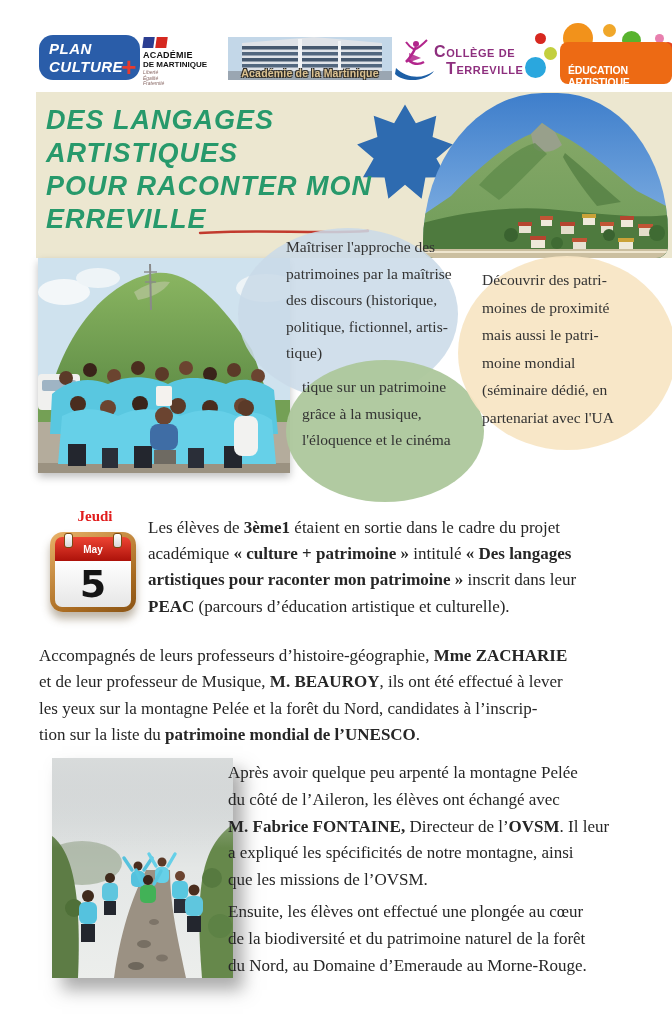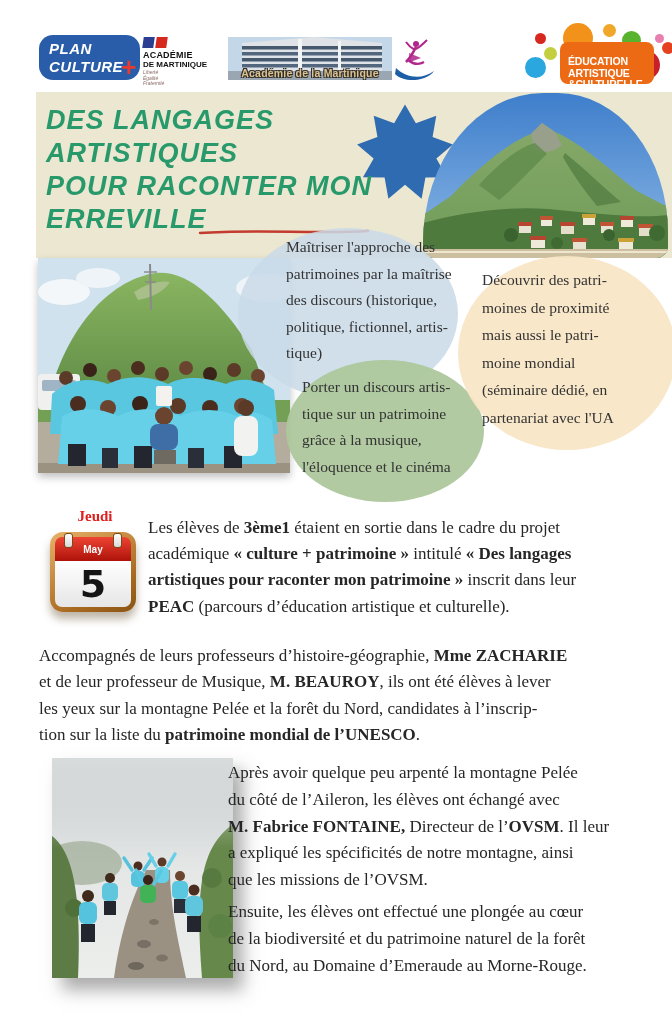--- a/index.html
+++ b/index.html
@@ -22,23 +22,23 @@
   .logo-building{left:228px;top:37px;width:164px;height:43px;overflow:hidden;}
   .building-caption{position:absolute;left:0;right:0;bottom:1px;text-align:center;
       font-family:"Liberation Sans",sans-serif;font-size:10.5px;font-weight:700;color:#dcc291;
       text-shadow:1px 1px 0 #33302a,-1px 1px 0 #33302a,1px -1px 0 #33302a,-1px -1px 0 #33302a;letter-spacing:.2px;}
   .logo-college{left:394px;top:38px;width:136px;height:46px;}
   .college-name{position:absolute;left:40px;top:6px;font-family:"Liberation Sans",sans-serif;color:#8e2f7e;font-weight:700;line-height:15px;font-size:11px;letter-spacing:.6px;}
   .college-name .big{font-size:16px;}
   .college-name .l2{margin-left:12px;}
   .logo-eac{left:527px;top:25px;width:145px;height:62px;}
   .balloon{position:absolute;border-radius:50%;}
-  .eac-badge{position:absolute;left:33px;top:17px;width:94px;height:42px;background:#ed6a14;border-radius:8px;
+  .eac-badge{position:absolute;left:33px;top:17px;width:112px;height:42px;background:#ed6a14;border-radius:8px;
       color:#fff;font-family:"Liberation Sans",sans-serif;font-weight:800;font-size:10.5px;line-height:11.5px;
-      padding:14px 0 0 8px;box-sizing:border-box;letter-spacing:-.2px;}
+      padding:23px 0 0 8px;box-sizing:border-box;letter-spacing:-.2px;}
 
   
   .cream{left:36px;top:92px;width:636px;height:166px;background:#ece7d0;}
   .title{left:46px;top:104px;font-family:"Liberation Sans",sans-serif;font-style:italic;font-weight:800;
          font-size:27px;line-height:33px;color:#27996b;letter-spacing:1px;}
   .underline{left:198px;top:228px;width:172px;height:8px;}
   .star{left:352px;top:100px;width:106px;height:106px;}
   .mountain-photo{left:423px;top:93px;width:245px;height:165px;overflow:hidden;
       border-radius:120px 110px 12px 10px / 150px 140px 12px 10px;}
   .students-photo{left:38px;top:258px;width:252px;height:215px;overflow:hidden;box-shadow:0 4px 8px rgba(0,0,0,.25);}
@@ -118,20 +118,24 @@
   <div class="abs logo-college">
     <svg class="abs" style="left:0;top:0" width="44" height="46" viewBox="0 0 44 46">
       <path d="M2,30 C12,40 28,42 40,33 C32,44 10,45 1,36 Z" fill="#1d5fa6"></path>
       <circle cx="22" cy="6" r="3" fill="#b2268c"></circle>
       <path d="M22,9 C19,15 17,19 12,24" stroke="#b2268c" stroke-width="2.6" fill="none"></path>
       <path d="M22,11 C26,9 30,5 33,2" stroke="#b2268c" stroke-width="2" fill="none"></path>
       <path d="M21,12 C17,10 14,7 12,4" stroke="#b2268c" stroke-width="2" fill="none"></path>
       <path d="M14,22 C19,26 25,27 30,24" stroke="#b2268c" stroke-width="2.4" fill="none"></path>
       <path d="M15,15 L27,20 L16,24 Z" fill="#b2268c" opacity=".85"></path>
     </svg>
+    <div class="college-name">
+      <div><span class="big">C</span><span>OLLÈGE DE</span></div>
+      <div class="l2"><span class="big">T</span><span>ERREVILLE</span></div>
+    </div>
   </div>
 
   <div class="abs logo-eac">
     <div class="balloon" style="left:36px;top:-2px;width:30px;height:30px;background:#f2921b;"></div>
     <div class="balloon" style="left:8px;top:8px;width:11px;height:11px;background:#d7281f;"></div>
     <div class="balloon" style="left:76px;top:-1px;width:13px;height:13px;background:#f0a72a;"></div>
     <div class="balloon" style="left:95px;top:6px;width:19px;height:19px;background:#58b32e;"></div>
     <div class="balloon" style="left:128px;top:9px;width:9px;height:9px;background:#e87fae;"></div>
     <div class="balloon" style="left:17px;top:22px;width:13px;height:13px;background:#c3cf3e;"></div>
     <div class="balloon" style="left:-2px;top:32px;width:21px;height:21px;background:#2aa7de;"></div>
@@ -269,21 +273,20 @@
   <div class="abs bubble bubble-green"></div>
   <div class="abs bubble bubble-yellow"></div>
   <div class="abs bubble-text bt-blue">
       <div>Maîtriser l'approche des</div>
       <div>patrimoines par la maîtrise</div>
       <div>des discours (historique,</div>
       <div>politique, fictionnel, artis-</div>
       <div>tique)</div>
     </div>
   <div class="abs bubble-text bt-green">
-      <div>Porter un discours artis-</div>
       <div>tique sur un patrimoine</div>
       <div>grâce à la musique,</div>
       <div>l'éloquence et le cinéma</div>
     </div>
   <div class="abs bubble-text bt-yellow">
       <div>Découvrir des patri-</div>
       <div>moines de proximité</div>
       <div>mais aussi le patri-</div>
       <div>moine mondial</div>
       <div>(séminaire dédié, en</div>
@@ -299,21 +302,21 @@
   </div>
 
   <div class="abs para p1">
       <div><span>Les élèves de </span><span class="b">3ème1</span><span> étaient en sortie dans le cadre du projet</span></div>
       <div><span>académique </span><span class="b">« culture + patrimoine »</span><span> intitulé </span><span class="b">« Des langages</span></div>
       <div><span class="b">artistiques pour raconter mon patrimoine »</span><span> inscrit dans leur</span></div>
       <div><span class="b">PEAC</span><span> (parcours d’éducation artistique et culturelle).</span></div>
     </div>
   <div class="abs para p2">
       <div><span>Accompagnés de leurs professeurs d’histoire-géographie, </span><span class="b">Mme ZACHARIE</span></div>
-      <div><span>et de leur professeur de Musique, </span><span class="b">M. BEAUROY</span><span>, ils ont été élèves à lever</span></div>
+      <div><span>et de leur professeur de Musique, </span><span class="b">M. BEAUROY</span><span>, ils ont été effectué à lever</span></div>
       <div><span>les yeux sur la montagne Pelée et la forêt du Nord, candidates à l’inscrip-</span></div>
       <div><span>tion sur la liste du </span><span class="b">patrimoine mondial de l’UNESCO</span><span>.</span></div>
     </div>
 
   <div class="abs trail-photo">
     <svg width="181" height="220" viewBox="0 0 181 220">
       <defs>
         <linearGradient id="fog" x1="0" y1="0" x2="0" y2="1">
           <stop offset="0" stop-color="#c6cacc"></stop>
             <stop offset=".5" stop-color="#e4e7e6"></stop>

